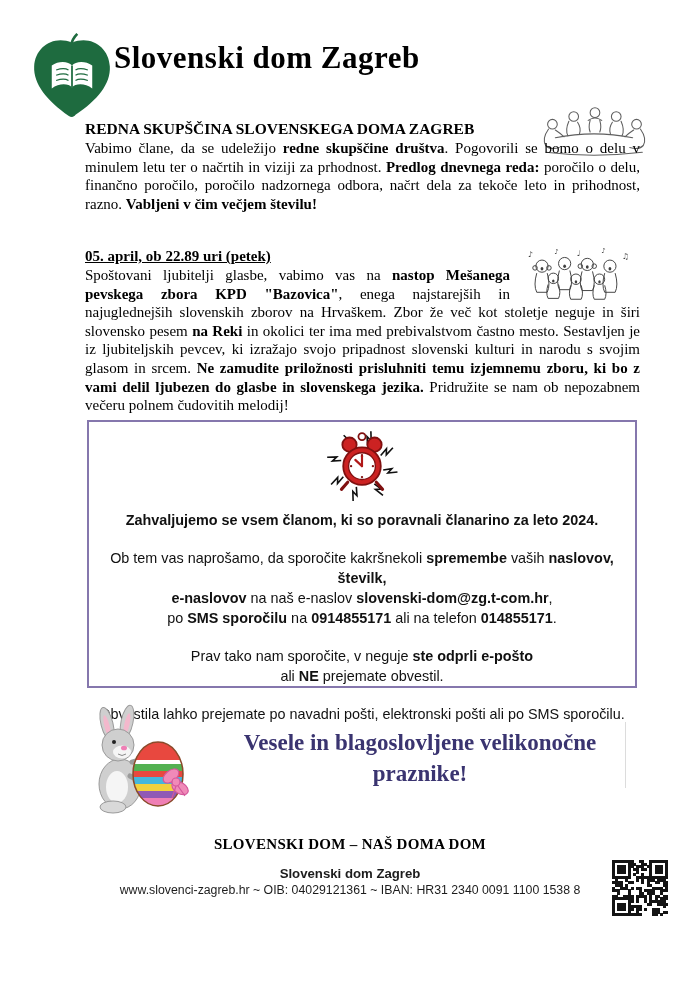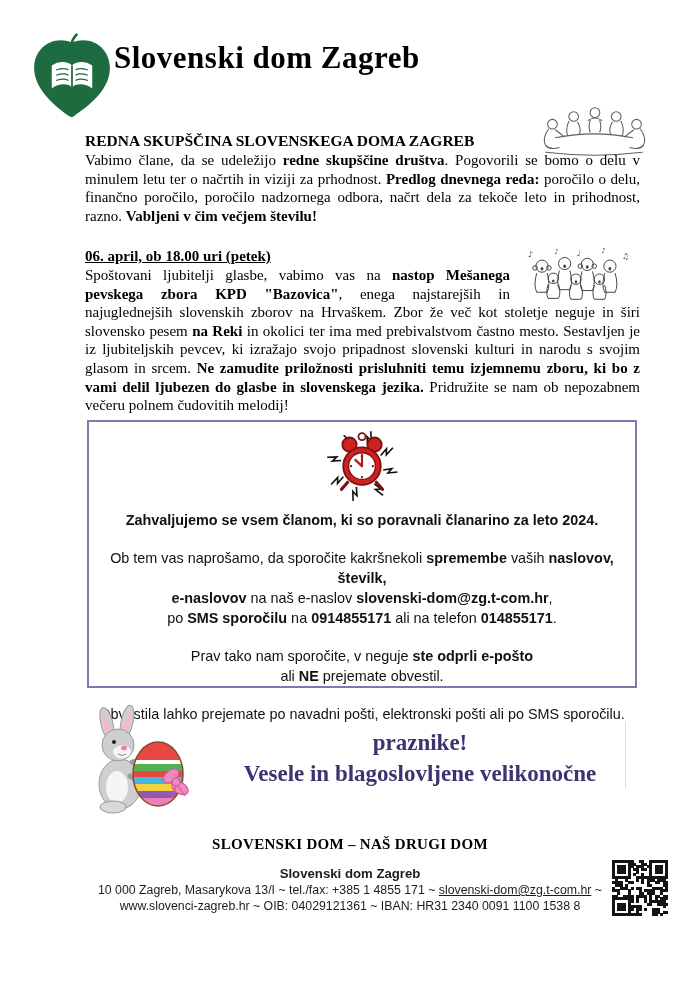--- a/index.html
+++ b/index.html
@@ -15,21 +15,21 @@
               letter-spacing:.5px;font-family:"Liberation Serif",serif;}
   .org-lines{left:470px;top:47px;width:178px;font-family:"Liberation Sans",sans-serif;
              font-size:11.3px;line-height:15px;color:#3b3b3b;letter-spacing:.3px;}
   .org-lines .l1{word-spacing:4px;}
   .meeting-art{left:534px;top:102px;width:120px;height:58px;}
 
   
   .event{left:85px;top:120px;width:555px;font-size:15px;}
   .event.e2{top:247px;}
   .event .date{font-weight:700;text-decoration:underline;line-height:18px;}
-  .event .etitle{font-weight:700;font-size:15.5px;line-height:18px;margin-top:12px;}
+  .event .etitle{font-weight:700;font-size:15.5px;line-height:18px;}
   .event .body{text-align:justify;line-height:18.6px;margin-top:1px;}
   .choir-float{float:right;width:122px;height:54px;margin-left:8px;margin-bottom:2px;}
 
   
   .notice{left:87px;top:420px;width:546px;height:264px;border:2px solid #8577ad;
           text-align:center;font-family:"Liberation Sans",sans-serif;font-size:14.4px;
           line-height:20px;color:#111;}
   .notice .clock{margin-top:3px;width:116px;height:76px;}
   .notice .thanks{font-weight:700;margin-top:4px;}
   .notice p{margin:18px 10px 0 10px;}
@@ -118,21 +118,21 @@
       <ellipse cx="33" cy="39" rx="1.4" ry="1.8"></ellipse>
         <ellipse cx="59" cy="40" rx="1.4" ry="1.8"></ellipse>
       <ellipse cx="86" cy="40" rx="1.4" ry="1.8"></ellipse>
       <text x="4" y="12" font-size="9" font-family="DejaVu Sans, sans-serif">♪</text>
       <text x="34" y="8" font-size="8" font-family="DejaVu Sans, sans-serif">♪</text>
       <text x="60" y="10" font-size="9" font-family="DejaVu Sans, sans-serif">♩</text>
       <text x="88" y="7" font-size="8" font-family="DejaVu Sans, sans-serif">♪</text>
       <text x="112" y="14" font-size="9" font-family="DejaVu Sans, sans-serif">♫</text>
     </g>
   </svg>
-  <div class="date">06. april, ob 18.00 uri (petek)</div>
+  <div class="date">05. april, ob 22.89 uri (petek)</div>
   <div class="body"><span>Spoštovani ljubitelji glasbe, vabimo vas na </span><span class="b">nastop Mešanega pevskega zbora KPD "Bazovica"</span><span>, enega najstarejših in najuglednejših slovenskih zborov na Hrvaškem. Zbor že več kot stoletje neguje in širi slovensko pesem </span><span class="b">na Reki</span><span> in okolici ter ima med prebivalstvom častno mesto. Sestavljen je iz ljubiteljskih pevcev, ki izražajo svojo pripadnost slovenski kulturi in narodu s svojim glasom in srcem. </span><span class="b">Ne zamudite priložnosti prisluhniti temu izjemnemu zboru, ki bo z vami delil ljubezen do glasbe in slovenskega jezika.</span><span> Pridružite se nam ob nepozabnem večeru polnem čudovitih melodij!</span></div>
 </div>
 
 <div class="abs notice">
   <svg class="clock" viewBox="0 0 120 85">
     <g stroke="#111" stroke-width="1.8" fill="none" stroke-linejoin="miter">
       <g transform="rotate(15,60,46)">
           <path d="M84 44 l9 -4 l-3 6 l10 -4"></path>
         </g>
       <g transform="rotate(60,60,46)">
@@ -208,30 +208,29 @@
   </g>
   <g fill="#f08ab8" stroke="#d4579b" stroke-width="1.2">
     <ellipse cx="83" cy="74" rx="9" ry="5.5" transform="rotate(-38,83,74)"></ellipse>
     <ellipse cx="92" cy="86" rx="9" ry="5.5" transform="rotate(32,92,86)"></ellipse>
     <circle cx="88" cy="80" r="4"></circle>
     <path d="M88 84 l-4 12 M90 84 l7 10"></path>
   </g>
 </svg>
 
 <div class="abs easter-text">
+  <div>Vesele in blagoslovljene velikonočne</div>
   <div>praznike!</div>
-  <div>Vesele in blagoslovljene velikonočne</div>
 </div>
 <div class="abs faint-line"></div>
 
-<div class="abs motto">SLOVENSKI DOM – NAŠ DRUGI DOM</div>
+<div class="abs motto">SLOVENSKI DOM – NAŠ DOMA DOM</div>
 
 <div class="abs footer-block">
   <div class="fname">Slovenski dom Zagreb</div>
-  <div class="fline"><span>10 000 Zagreb, Masarykova 13/I ~ tel./fax: +385 1 4855 171 ~ </span><span class="u">slovenski-dom@zg.t-com.hr</span><span> ~</span></div>
   <div class="fline">www.slovenci-zagreb.hr ~ OIB: 04029121361 ~ IBAN: HR31 2340 0091 1100 1538 8</div>
 </div>
 
 <div class="abs qr" style="position:absolute;">
     <div style="position: absolute; left: 0px; top: 0px; width: 3px; height: 3px; background: rgb(20, 20, 20);"></div>
     <div style="position: absolute; left: 2.67px; top: 0px; width: 3px; height: 3px; background: rgb(20, 20, 20);"></div>
     <div style="position: absolute; left: 5.33px; top: 0px; width: 3px; height: 3px; background: rgb(20, 20, 20);"></div>
     <div style="position: absolute; left: 8px; top: 0px; width: 3px; height: 3px; background: rgb(20, 20, 20);"></div>
     <div style="position: absolute; left: 10.67px; top: 0px; width: 3px; height: 3px; background: rgb(20, 20, 20);"></div>
     <div style="position: absolute; left: 13.33px; top: 0px; width: 3px; height: 3px; background: rgb(20, 20, 20);"></div>

